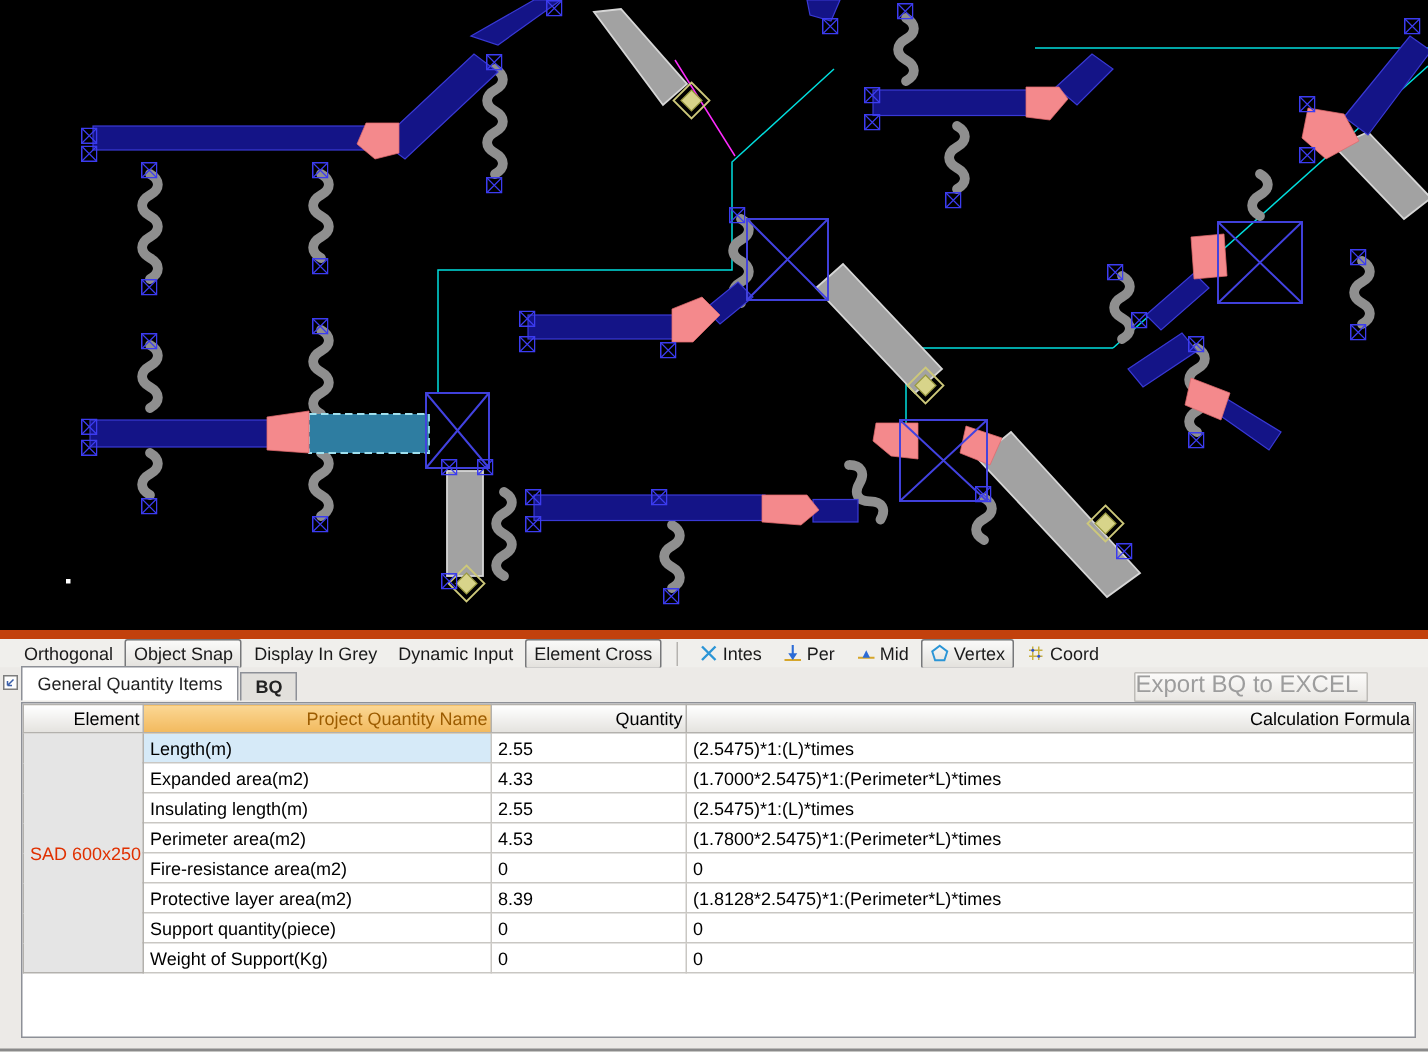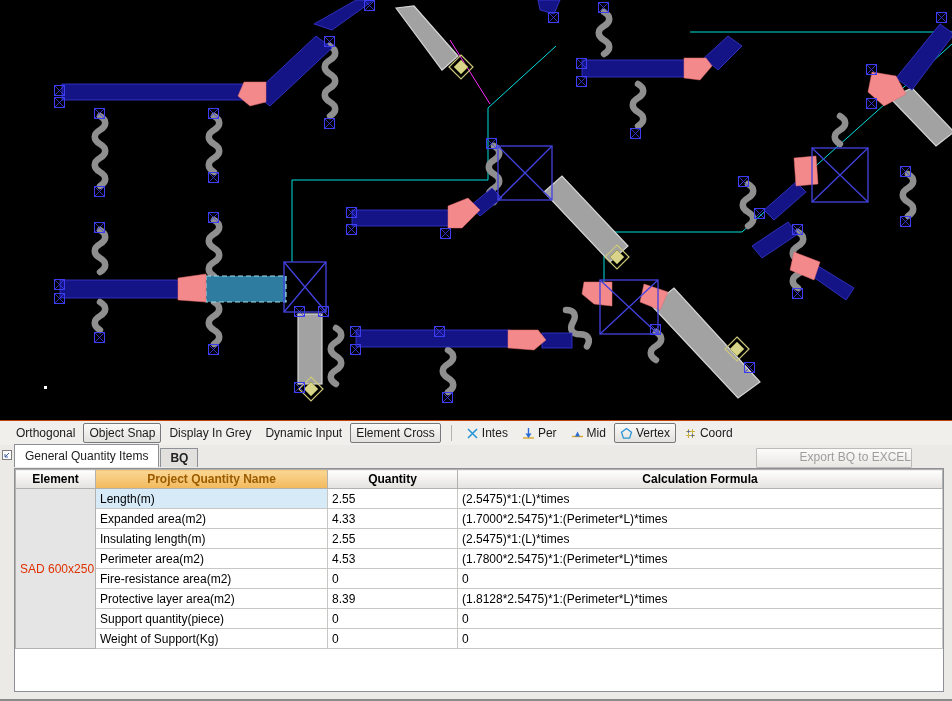--- a/index.html
+++ b/index.html
@@ -3,41 +3,41 @@
 <meta charset="utf-8">
 <style>
   html,body{margin:0;padding:0;background:#fff;font-family:"Liberation Sans",sans-serif;}
   #app{position:relative;width:952px;height:701px;overflow:hidden;background:#eceae7;}
 
   
   #canvas{position:absolute;top:0;left:0;width:952px;height:420px;background:#000;}
 
   
   #toolbar{position:absolute;top:420px;left:0;width:952px;height:25px;background:#f0efec;
-    border-top:1px solid #c2410c;display:flex;align-items:center;padding-left:10px;box-sizing:border-box;
+    border-top:6px solid #c2410c;display:flex;align-items:center;padding-left:10px;box-sizing:border-box;
     font-size:12px;color:#1a1a1a;white-space:nowrap;}
   .tbtn{padding:2px 5px;margin-right:2px;border:1px solid transparent;cursor:default;display:flex;align-items:center;gap:3px;}
   .tbtn.boxed{border:1px solid #77787a;background:linear-gradient(#fafaf9,#e3e1dd);border-radius:2px;align-items:center;}
   .tsep{width:1px;height:16px;background:#b5b3af;margin:0 8px;}
   .snap-icon{display:inline-block;line-height:0;}
 
   
   #panel{position:absolute;top:445px;left:0;width:952px;height:256px;background:#eceae7;box-sizing:border-box;border-bottom:2px solid #8a8a8a;}
   #collapse{position:absolute;left:2px;top:5px;line-height:0;}
   #tabs{position:absolute;left:14px;top:2px;height:20px;display:flex;align-items:flex-end;font-size:12px;}
   .tab{padding:3px 9px;border:1px solid #8d9097;border-bottom:none;background:#dedcd8;color:#222;position:relative;}
   .tab.active{background:#fff;z-index:3;padding:4px 10px;}
   .tab.inactive{background:#e2e0dc;margin-left:1px;padding:2px 9px;font-weight:bold;}
-  #export-btn{position:absolute;top:3px;right:40px;width:154px;height:18px;line-height:16px;text-align:right;
-    font-size:12px;color:#9d9d9d;background:linear-gradient(#fcfbfa,#e9e7e3);border:1px solid #bdbbb7;border-radius:1px;}
+  #export-btn{position:absolute;top:3px;right:40px;width:154px;height:18px;line-height:16px;text-align:left;
+    font-size:16px;color:#9d9d9d;background:linear-gradient(#fcfbfa,#e9e7e3);border:1px solid #bdbbb7;border-radius:1px;}
   #content{position:absolute;left:14px;right:8px;top:23px;bottom:7px;background:#fff;border:1px solid #8d9097;z-index:2;overflow:hidden;}
 
   table{border-collapse:collapse;width:100%;table-layout:fixed;font-size:12px;}
   col.c-el{width:80px;} col.c-name{width:232px;} col.c-qty{width:130px;}
-  th{font-weight:bold;height:18px;border:1px solid #b3b1ad;background:linear-gradient(#ffffff,#e4e2de);text-align:center;padding:0 2px;}
+  th{font-weight:normal;height:18px;border:1px solid #b3b1ad;background:linear-gradient(#ffffff,#e4e2de);text-align:right;padding:0 2px;}
   th.orange{background:linear-gradient(#fbd794,#f2b95d);color:#9c5c00;}
   td{height:19px;border:1px solid #c9c7c3;padding:0 4px;overflow:hidden;white-space:nowrap;}
   td.element{background:#e5e5e5;color:#e03000;text-align:center;vertical-align:middle;border:1px solid #b3b1ad;}
   td.hl{background:#d6eaf8;margin-top:46px;}
 </style>
 </head>
 <body>
 
 <div id="app">
 

